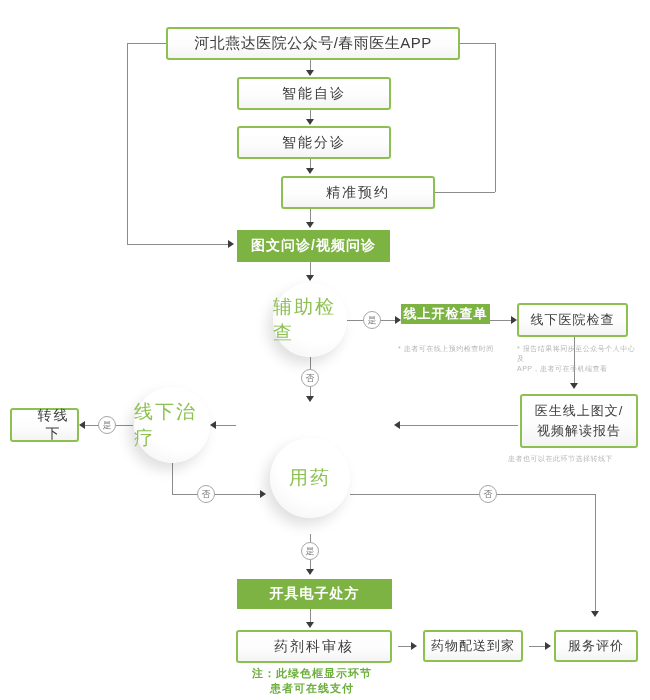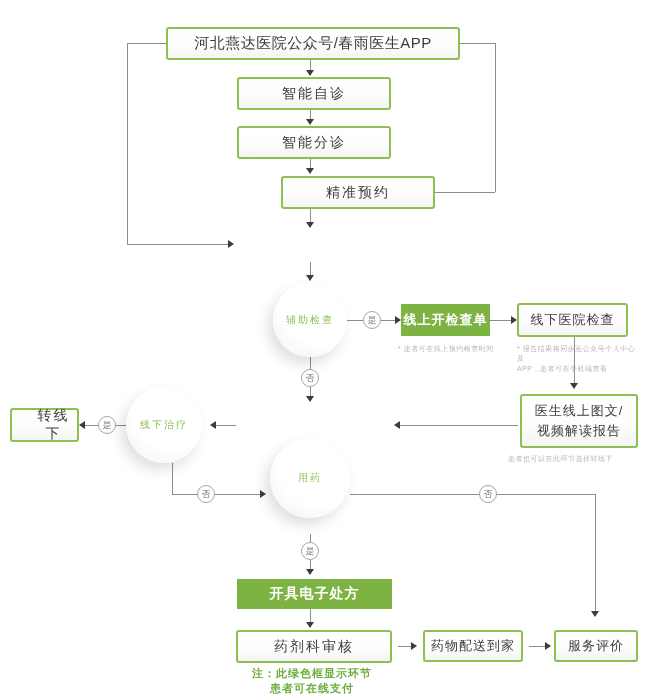--- a/index.html
+++ b/index.html
@@ -12,21 +12,21 @@
        color:#3c3c3c;font-size:14px;letter-spacing:2px;text-align:center;z-index:3;}
   
   .gbox{position:absolute;box-sizing:border-box;background:#7db343;color:#ffffff;
         font-weight:bold;display:flex;align-items:center;justify-content:center;
         font-size:14px;letter-spacing:1px;text-align:center;z-index:3;}
   
   .circle{position:absolute;border-radius:50%;z-index:3;
           background:radial-gradient(circle at 62% 30%,#ffffff 55%,#f7f7f7 80%,#efefef 100%);
           box-shadow:-5px 7px 14px rgba(0,0,0,0.13);
           display:flex;align-items:center;justify-content:center;
-          color:#8cc152;font-size:10px;letter-spacing:2px;}
+          color:#8cc152;font-size:19px;letter-spacing:2px;}
   
   .dec{position:absolute;width:18px;height:18px;box-sizing:border-box;border-radius:50%;
        background:#ffffff;border:1px solid #a6a6a6;color:#767676;font-size:9px;
        display:flex;align-items:center;justify-content:center;z-index:5;}
   
   .l{position:absolute;background:#8c8c8c;z-index:1;}
   .td,.tr,.tl{position:absolute;width:0;height:0;z-index:2;}
   .td{border-left:4px solid transparent;border-right:4px solid transparent;border-top:6px solid #3c3c3c;}
   .tr{border-top:4px solid transparent;border-bottom:4px solid transparent;border-left:6px solid #3c3c3c;}
   .tl{border-top:4px solid transparent;border-bottom:4px solid transparent;border-right:6px solid #3c3c3c;}
@@ -106,25 +106,26 @@
   <div class="box" style="left:166px;top:27px;width:294px;height:33px;font-size:15px;letter-spacing:0.5px;">河北燕达医院公众号/春雨医生APP</div>
   <div class="box" style="left:237px;top:126px;width:154px;height:33px;">智能分诊</div>
   <div class="box" style="left:237px;top:176px;width:154px;height:33px;margin-left:44px;">精准预约</div>
   <div class="box" style="left:517px;top:303px;width:111px;height:34px;font-size:13px;letter-spacing:1px;">线下医院检查</div>
   <div class="box wrapbox" style="left:520px;top:394px;width:118px;height:54px;">医生线上图文/视频解读报告</div>
   <div class="box" style="left:10px;top:408px;width:69px;height:34px;padding-left:18px;">转线下</div>
   <div class="box" style="left:236px;top:630px;width:156px;height:33px;">药剂科审核</div>
   <div class="box" style="left:423px;top:630px;width:100px;height:32px;font-size:13px;letter-spacing:1px;">药物配送到家</div>
   <div class="box" style="left:554px;top:630px;width:84px;height:32px;font-size:13px;letter-spacing:1px;">服务评价</div>
 
-  <div class="gbox" style="left:401px;top:304px;width:89px;height:32px;font-size:13px;">线上开检查单</div>
+  <div class="gbox" style="left:237px;top:230px;width:153px;height:32px;">图文问诊/视频问诊</div>
+  <div class="gbox" style="left:401px;top:304px;width:89px;height:20px;font-size:13px;">线上开检查单</div>
   <div class="gbox" style="left:237px;top:579px;width:155px;height:30px;">开具电子处方</div>
 
   <div class="circle" style="left:273px;top:283px;width:74px;height:74px;">辅助检查</div>
-  <div class="circle" style="left:126px;top:387px;width:76px;height:76px;">线下治疗</div>
+  <div class="circle" style="left:134px;top:387px;width:76px;height:76px;">线下治疗</div>
   <div class="circle" style="left:270px;top:438px;width:80px;height:80px;">用药</div>
 
   <div class="dec" style="left:363px;top:311px;">是</div>
   <div class="dec" style="left:301px;top:369px;">否</div>
   <div class="dec" style="left:98px;top:416px;">是</div>
   <div class="dec" style="left:197px;top:485px;">否</div>
   <div class="dec" style="left:479px;top:485px;">否</div>
   <div class="dec" style="left:301px;top:542px;">是</div>
 
   <div class="note" style="left:398px;top:344px;">* 患者可在线上预约检查时间</div>

